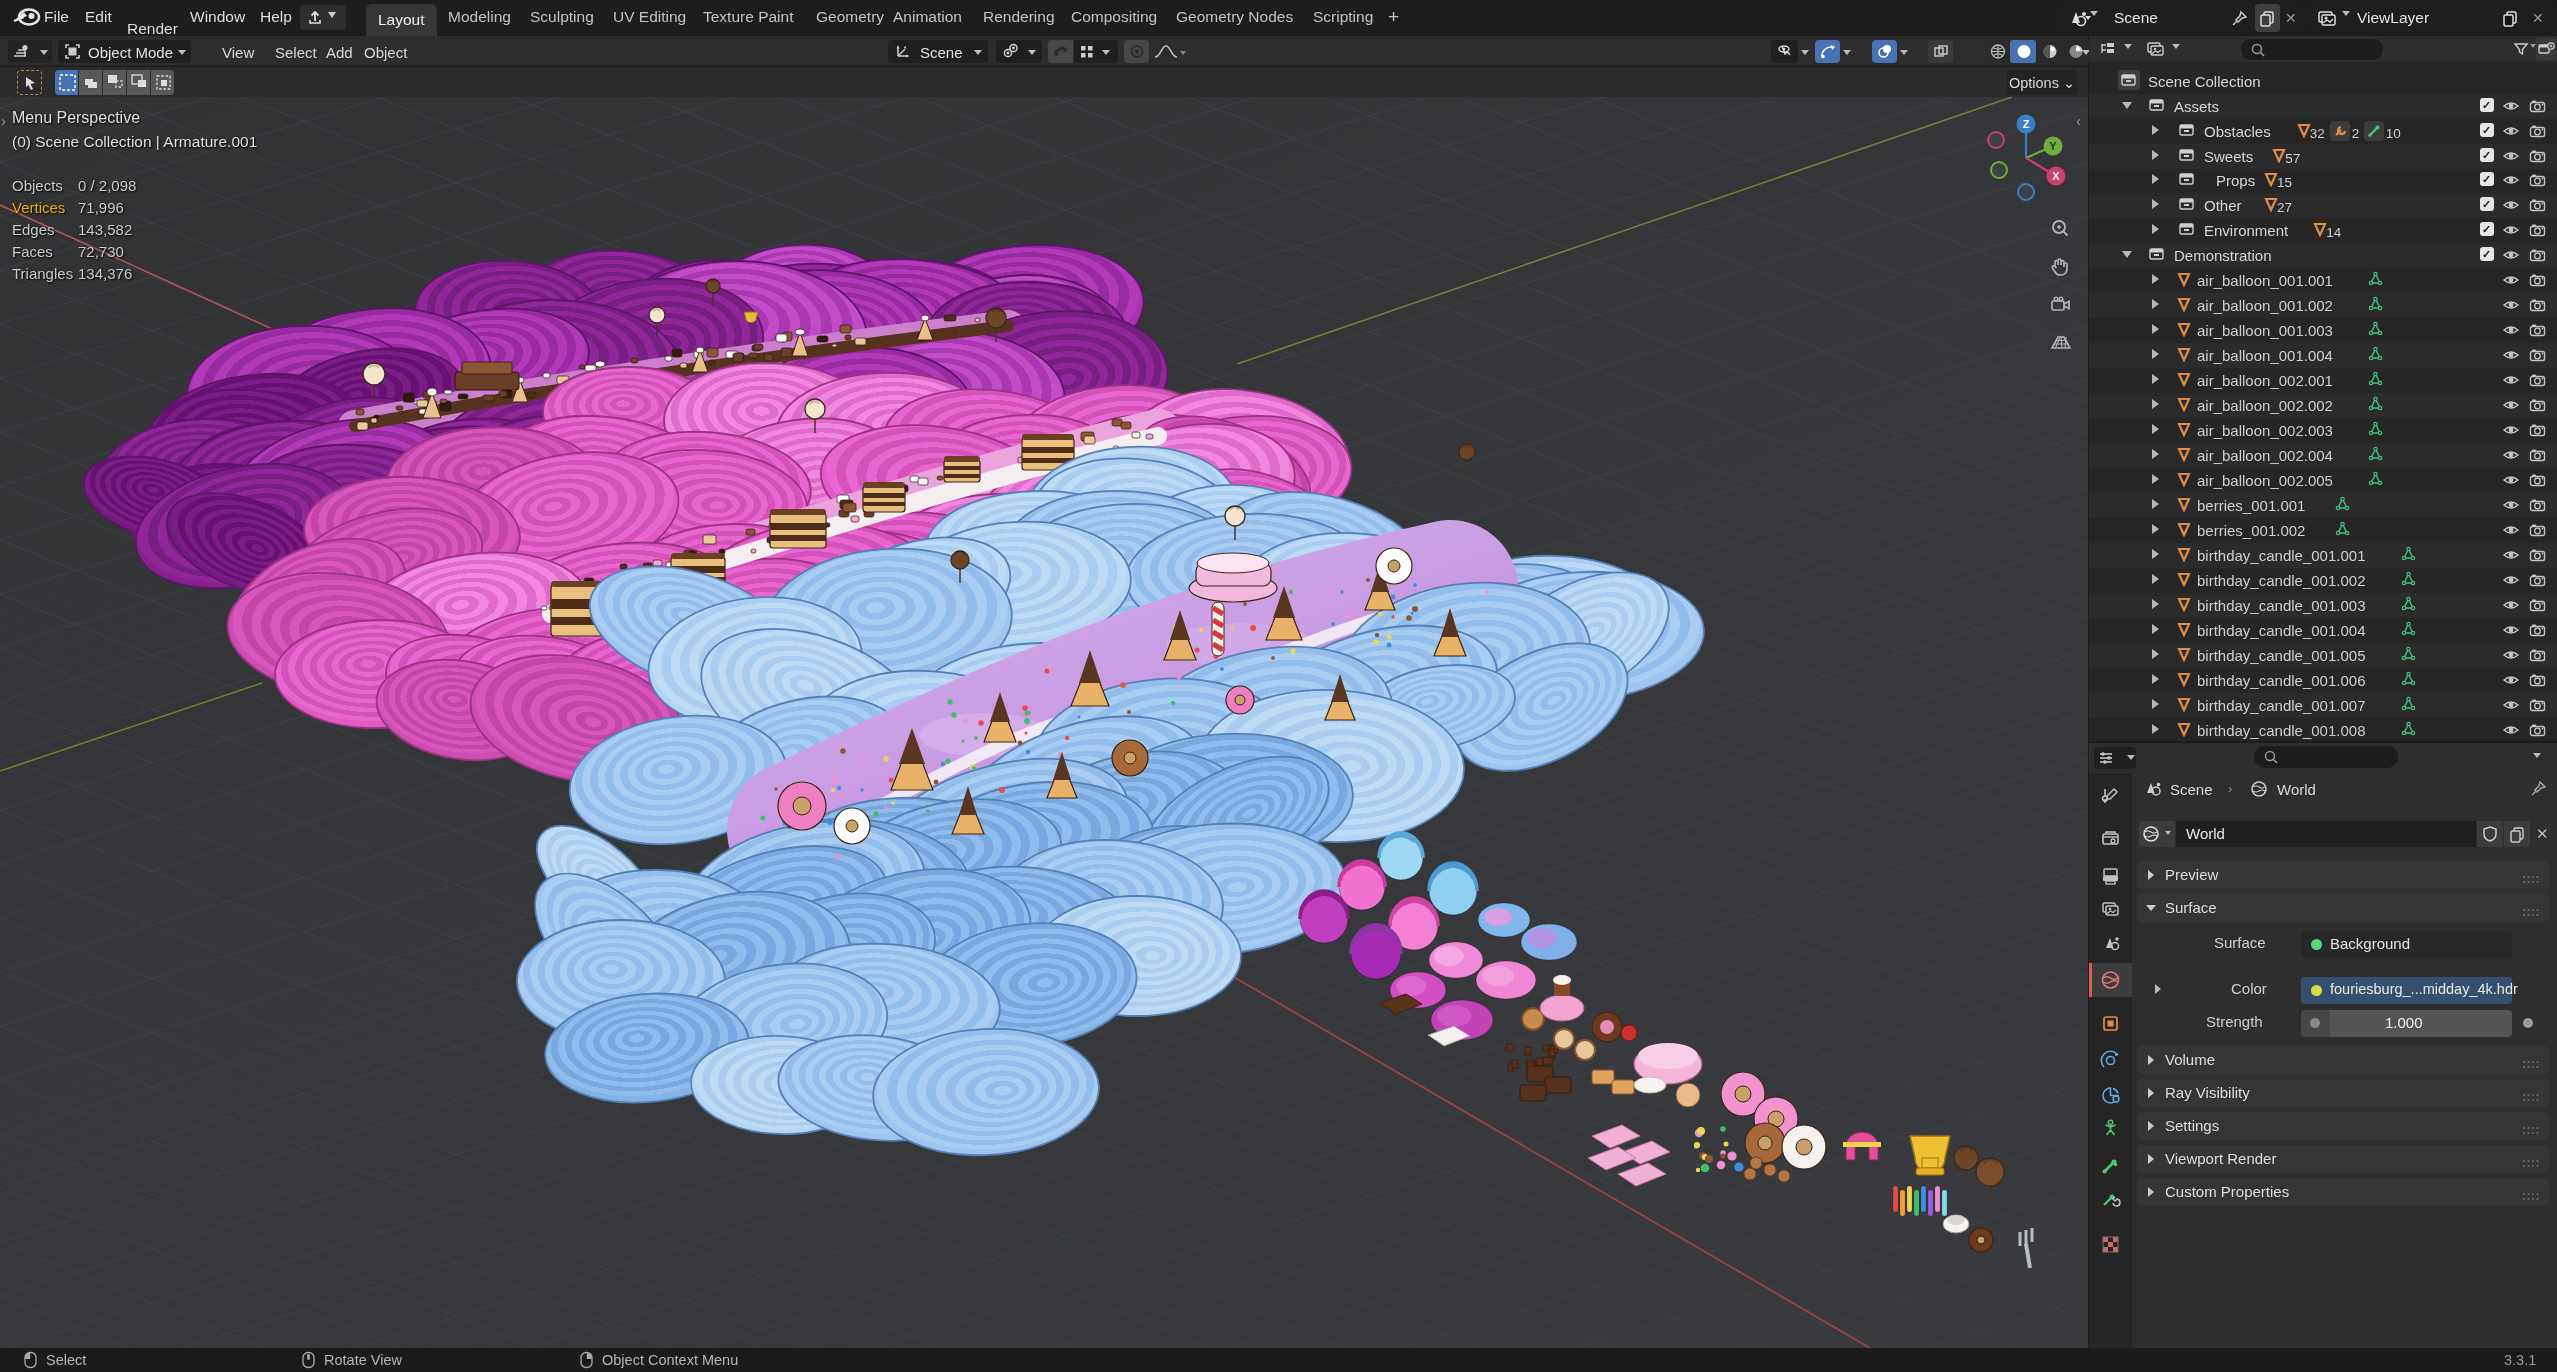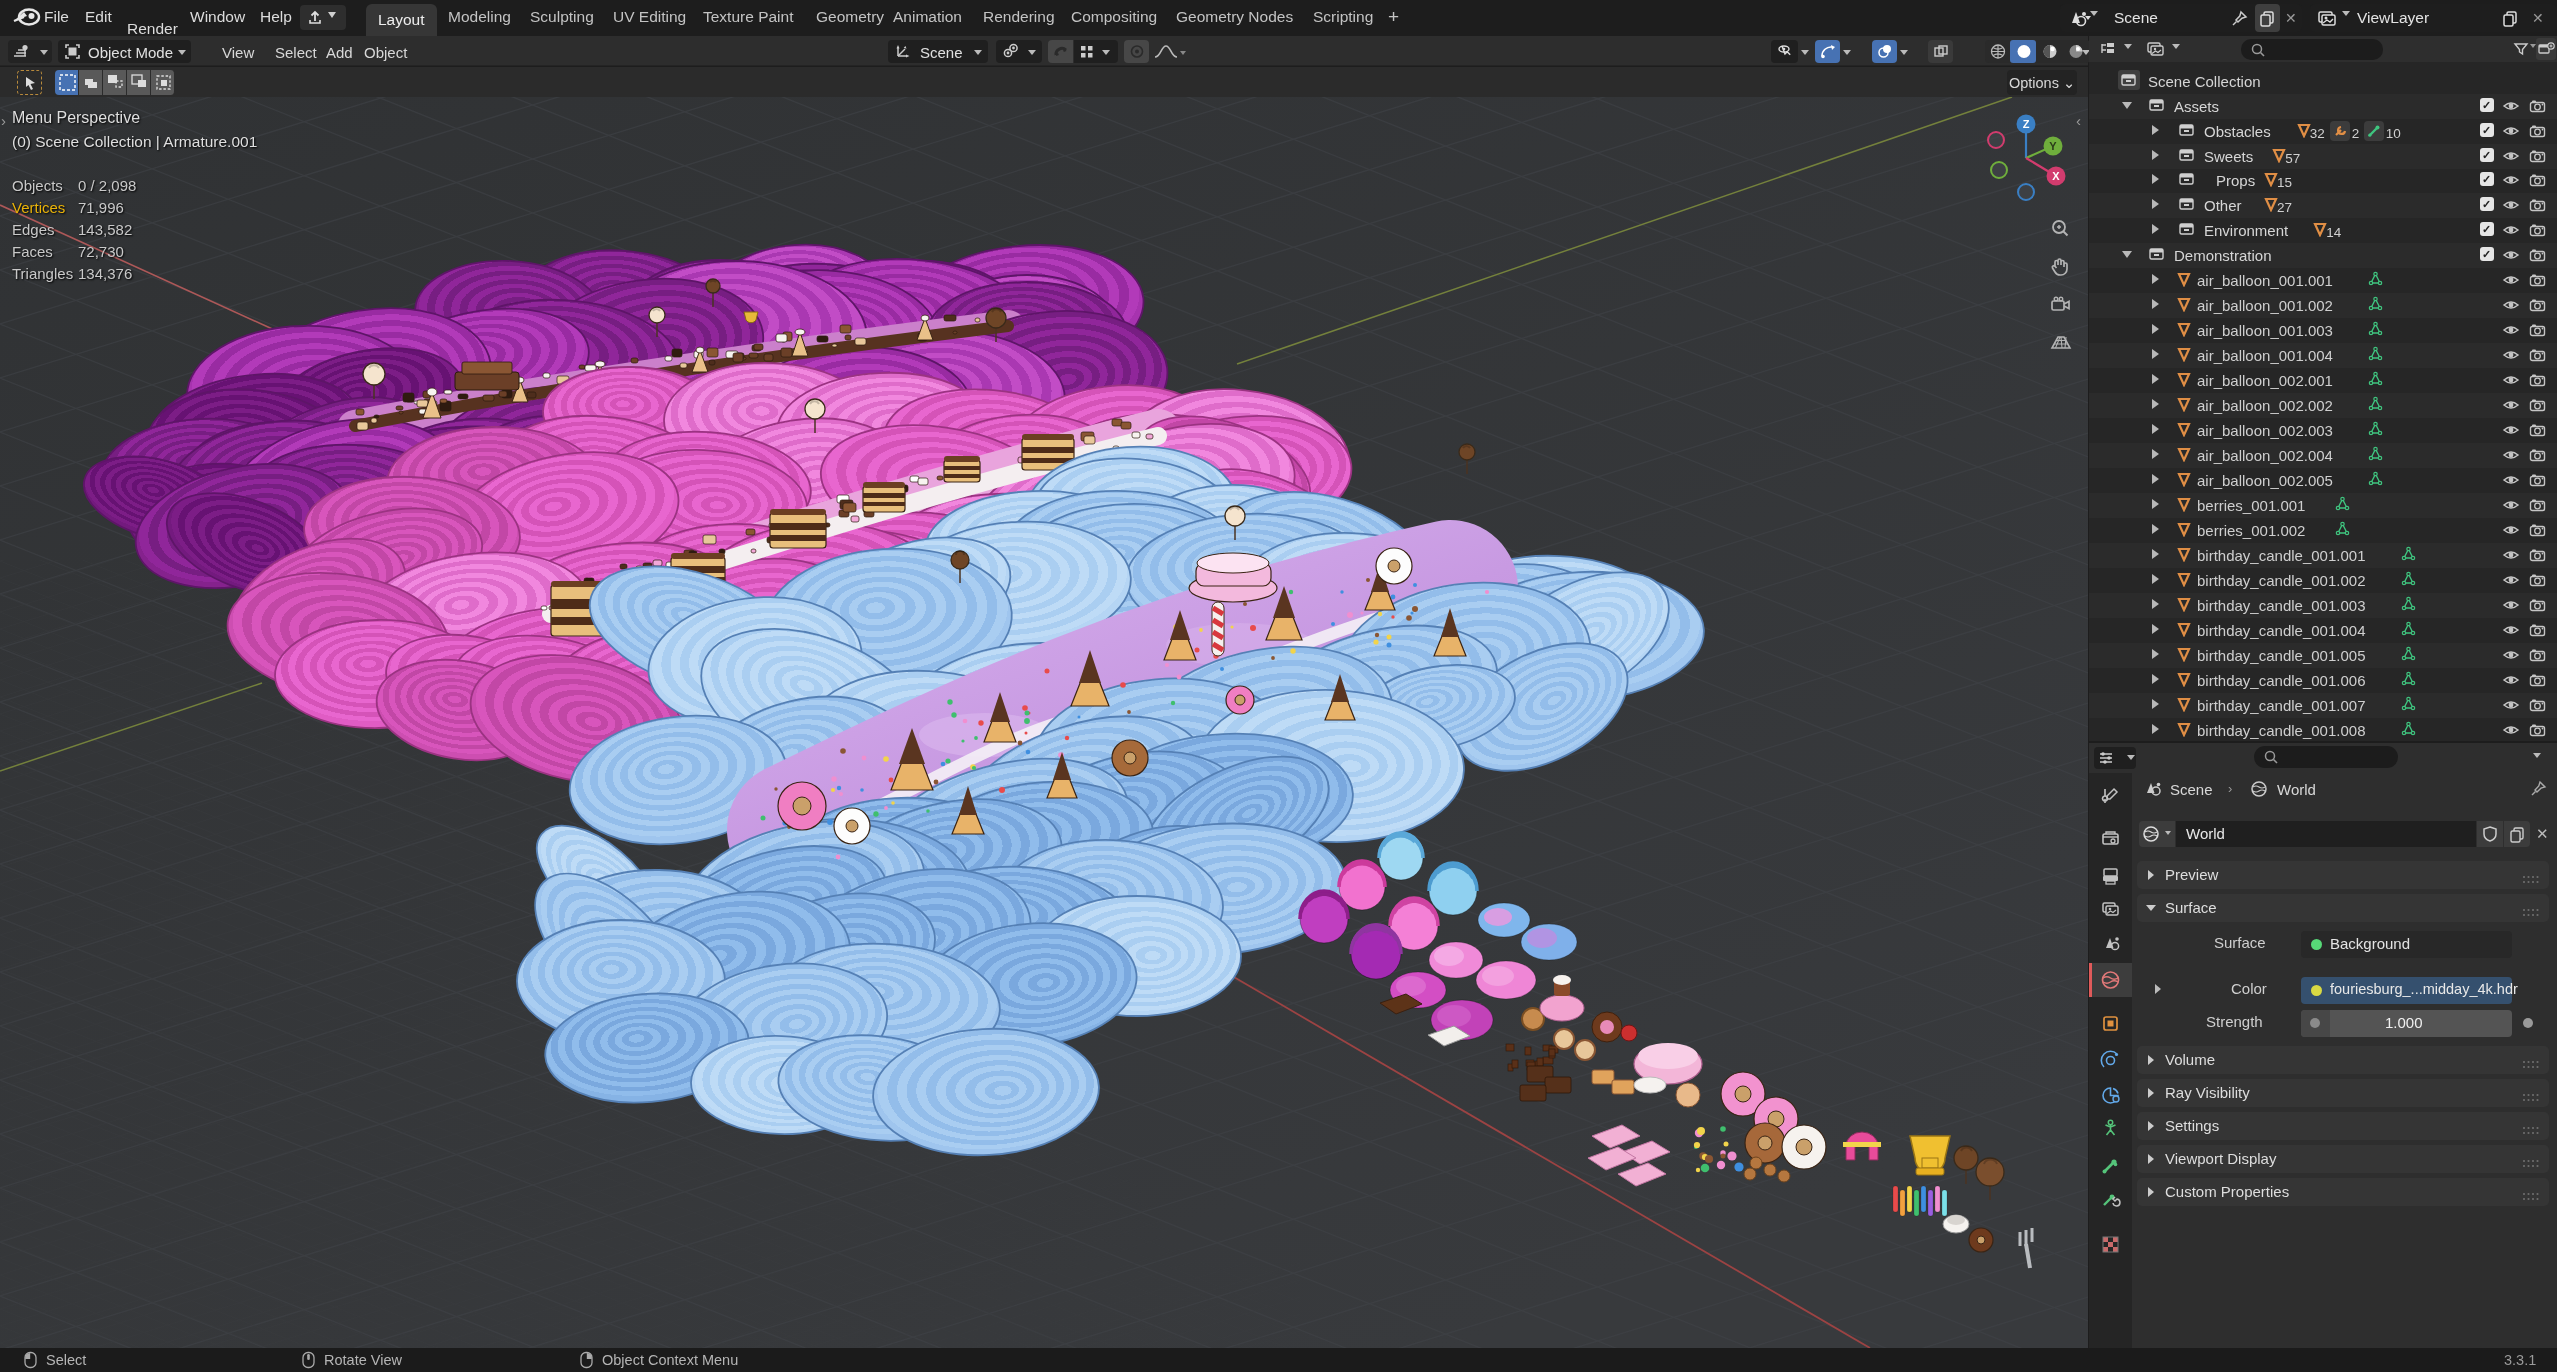--- a/index.html
+++ b/index.html
@@ -2613,21 +2613,21 @@
         <circle cx="11.0" cy="2" r="1.1"></circle>
         <circle cx="15.5" cy="2" r="1.1"></circle>
         <circle cx="2.0" cy="7" r="1.1"></circle>
         <circle cx="6.5" cy="7" r="1.1"></circle>
         <circle cx="11.0" cy="7" r="1.1"></circle>
         <circle cx="15.5" cy="7" r="1.1"></circle>
       </g>
     </svg></div>
 <div class="abs" style="left:2137px;top:1145px;width:412px;height:28px;background:#353535;border-radius:5px;"></div>
 <div class="abs" style="left:2148px;top:1154px;width:0;height:0;border-top:5px solid transparent;border-bottom:5px solid transparent;border-left:6px solid #ccc;"></div>
-<div class="abs" style="left:2165px;top:1150px;font-size:15px;color:#dedede;">Viewport Display</div>
+<div class="abs" style="left:2165px;top:1150px;font-size:15px;color:#dedede;">Viewport Render</div>
 <div class="abs" style="left:2522px;top:1155px;"><svg width="18" height="10" viewBox="0 0 18 10" style="">
       <g fill="#6e6e6e">
         <circle cx="2.0" cy="2" r="1.1"></circle>
         <circle cx="6.5" cy="2" r="1.1"></circle>
         <circle cx="11.0" cy="2" r="1.1"></circle>
         <circle cx="15.5" cy="2" r="1.1"></circle>
         <circle cx="2.0" cy="7" r="1.1"></circle>
         <circle cx="6.5" cy="7" r="1.1"></circle>
         <circle cx="11.0" cy="7" r="1.1"></circle>
         <circle cx="15.5" cy="7" r="1.1"></circle>

